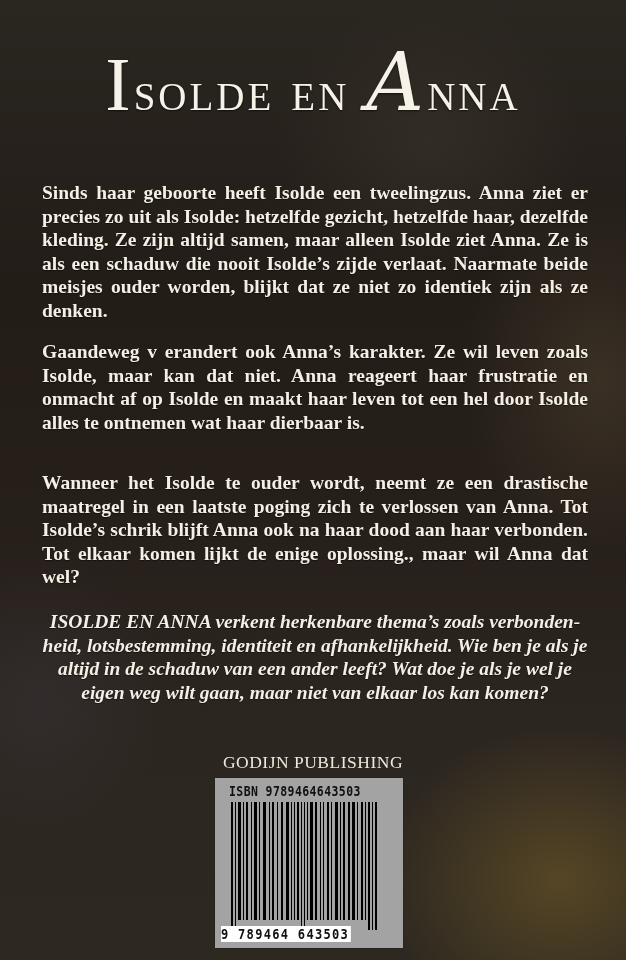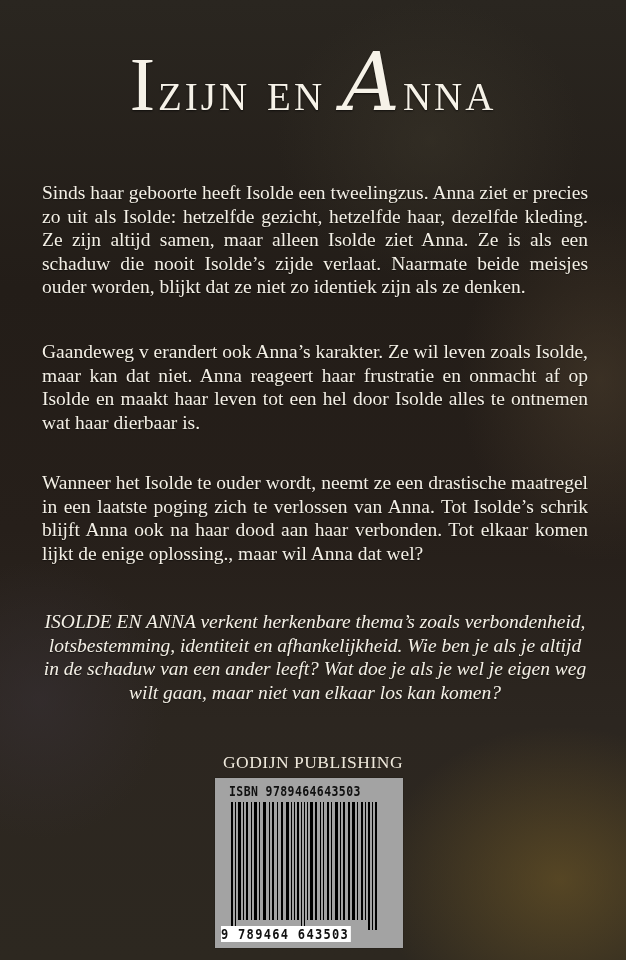--- a/index.html
+++ b/index.html
@@ -19,21 +19,21 @@
       text-align: center; margin: 0;
       font-family: "Liberation Serif", serif; font-weight: normal;
       font-size: 56px; letter-spacing: 3px; color: #f6f2e8;
       font-variant: small-caps;
       text-shadow: 0 1px 2px rgba(0,0,0,0.6);
     }
     .title .big { font-size: 76px; }
     .title .anna-a { font-family: "DejaVu Serif", serif; font-style: italic; font-size: 80px; }
     .body {
       position: absolute; left: 42px; width: 546px;
-      font-size: 19.5px; line-height: 23.5px; font-weight: normal;
+      font-size: 19.5px; line-height: 23.5px; font-weight: bold;
       text-align: justify; margin: 0;
       text-shadow: 0 1px 1px rgba(0,0,0,0.5);
     }
     .p1 { top: 181px; }
     .p2 { top: 340px; }
     .p3 { top: 471px; }
     .p4 {
       top: 610px; font-style: italic; text-align: center; text-align-last: center;
     }
     .p4 .head { font-style: italic; }
@@ -57,21 +57,21 @@
       position: absolute; left: 6px; bottom: 6px;
       font-family: "DejaVu Sans Mono", monospace; font-size: 14px; font-weight: bold;
       color: #111; background: #fff; letter-spacing: 1.5px; padding-right: 2px;
       transform: scaleX(0.86); transform-origin: left;
     }
   </style>
 </head>
 <body>
 
 <h1 class="title">
-  <span class="big">I</span><span>zijn</span>
+  <span class="big">I</span><span>solde</span>
   <span>en</span>
   <span class="anna-a big">A</span><span>nna</span>
 </h1>
 
 <p class="body p1">Sinds haar geboorte heeft Isolde een tweelingzus. Anna ziet er precies zo uit als Isolde: hetzelfde gezicht, hetzelfde haar, dezelfde kleding. Ze zijn altijd samen, maar alleen Isolde ziet Anna. Ze is als een schaduw die nooit Isolde’s zijde verlaat. Naarmate beide meisjes ouder worden, blijkt dat ze niet zo identiek zijn als ze denken.</p>
 <p class="body p2">Gaandeweg v erandert ook Anna’s karakter. Ze wil leven zoals Isolde, maar kan dat niet. Anna reageert haar frustratie en onmacht af op Isolde en maakt haar leven tot een hel door Isolde alles te ontnemen wat haar dierbaar is.</p>
 <p class="body p3">Wanneer het Isolde te ouder wordt, neemt ze een drastische maatregel in een laatste poging zich te verlossen van Anna. Tot Isolde’s schrik blijft Anna ook na haar dood aan haar verbonden. Tot elkaar komen lijkt de enige oplossing., maar wil Anna dat wel?</p>
 
 <p class="body p4"><span class="head">ISOLDE EN ANNA</span><span> verkent herkenbare thema’s zoals verbonden­heid, lotsbestemming, identiteit en afhankelijkheid. Wie ben je als je altijd in de schaduw van een ander leeft? Wat doe je als je wel je eigen weg wilt gaan, maar niet van elkaar los kan komen?</span></p>
 

